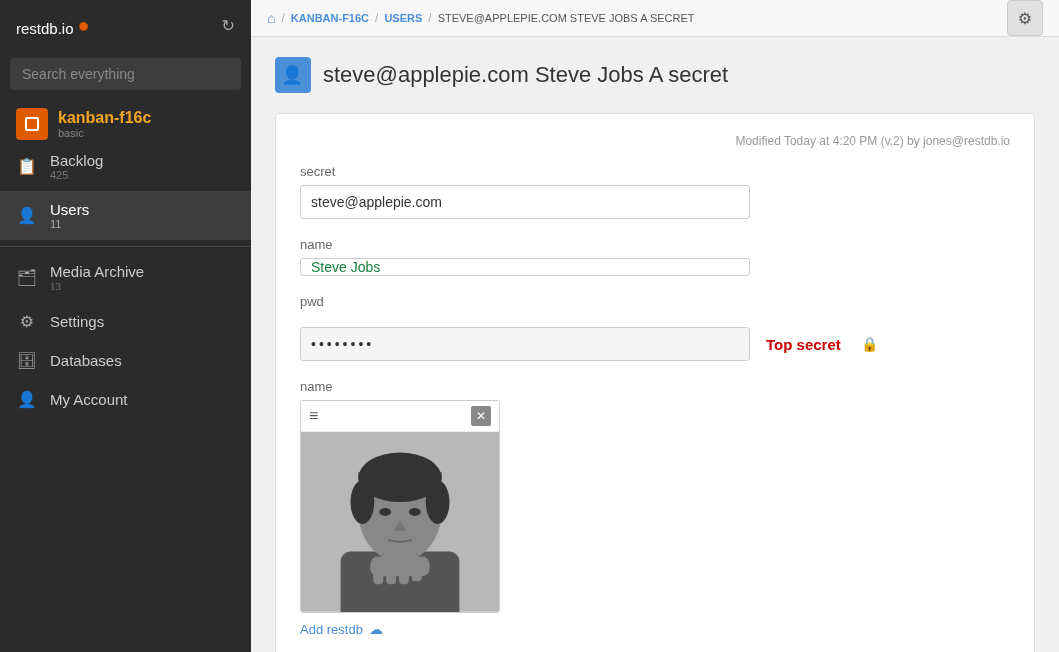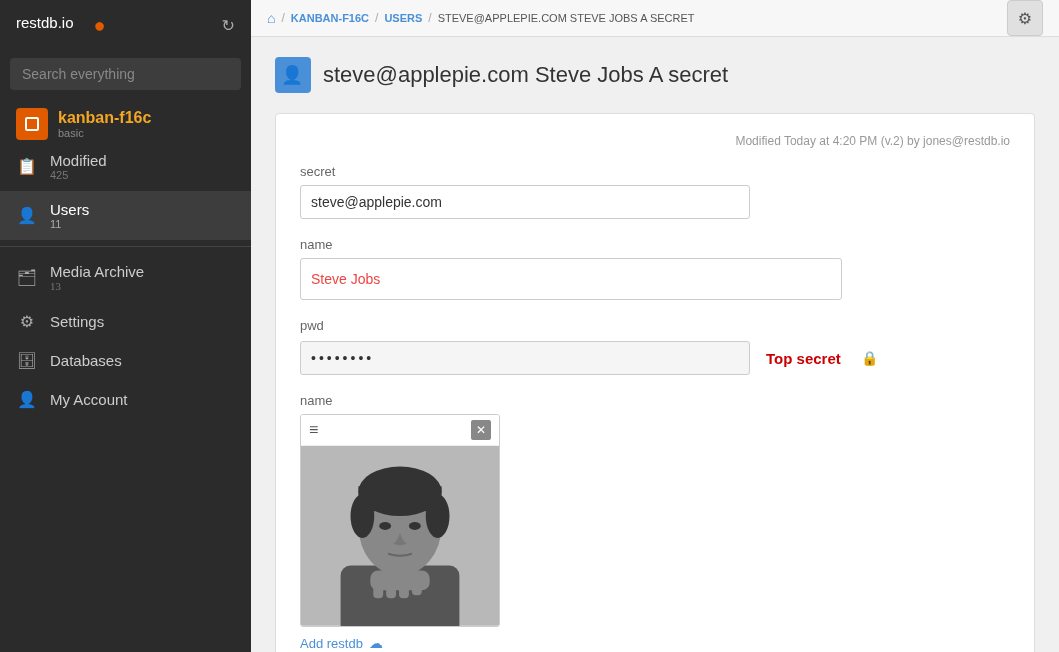--- a/index.html
+++ b/index.html
@@ -67,21 +67,21 @@
     #content {
       padding: 20px 24px;
     }
   </style>
 </head>
 <body>
 
 <div id="sidebar">
 
   <div id="sidebar-header">
-    <div style="display:flex;align-items:flex-start;gap:18px;">
+    <div style="display:flex;align-items:flex-end;gap:2px;">
       <span style="color:#fff;font-size:15px;font-weight:500;">restdb.io</span>
       <span style="color:#e05a00;font-size:20px;margin-left:2px;">●</span>
     </div>
     <span style="color:#aaa;font-size:16px;cursor:pointer;">↻</span>
   </div>
 
   <div id="search-box" style="padding:8px 10px;">
     <input id="search-input" type="text" style="width: 100%; padding: 8px 12px; border-radius: 4px; border: none; background: rgb(61, 61, 61); color: rgb(204, 204, 204); font-size: 14px; outline: none;" placeholder="Search everything">
   </div>
 
@@ -91,21 +91,21 @@
     </div>
     <div>
       <div style="color:#f5a623;font-size:16px;font-weight:bold;">kanban-f16c</div>
       <div style="color:#888;font-size:11px;">basic</div>
     </div>
   </div>
 
   <div style="display:flex;align-items:center;gap:12px;padding:10px 16px;cursor:pointer;color:#ccc;font-size:15px;">
     <span style="color:#aaa;font-size:16px;width:22px;text-align:center;">📋</span>
     <div>
-      <div style="color:#ccc;font-size:15px;">Modified</div>
+      <div style="color:#ccc;font-size:15px;">Backlog</div>
       <div style="font-size:11px;color:#777;">425</div>
     </div>
   </div>
 
   <div style="display:flex;align-items:center;gap:12px;padding:10px 16px;cursor:pointer;background:#3d3d3d;color:#fff;font-size:15px;">
     <span style="color:#fff;font-size:16px;width:22px;text-align:center;">👤</span>
     <div>
       <div style="color:#fff;font-size:15px;">Users</div>
       <div style="font-size:11px;color:#aaa;">11</div>
     </div>
@@ -168,25 +168,25 @@
 
       <div style="text-align:right;font-size:12px;color:#999;margin-bottom:16px;">Modified Today at 4:20 PM (v.2) by jones@restdb.io</div>
 
       <div style="margin-bottom:18px;">
         <div style="font-size:13px;color:#666;margin-bottom:6px;">secret</div>
         <input type="text" value="steve@applepie.com" style="width: 450px; padding: 8px 10px; border: 1px solid rgb(204, 204, 204); border-radius: 3px; font-size: 14px; color: rgb(51, 51, 51); background: rgb(255, 255, 255); outline: none;">
       </div>
 
       <div style="margin-bottom:18px;">
         <div style="font-size:13px;color:#666;margin-bottom:6px;">name</div>
-        <input type="text" value="Steve Jobs" style="width: 542px; padding: 12px 10px; border: 1px solid rgb(204, 204, 204); border-radius: 3px; font-size: 14px; color: #ef4444; background: rgb(255, 255, 255); outline: none;">
-      </div>
-
-      <div style="margin-bottom:18px;">
-        <div style="font-size:13px;color:#666;margin-bottom:8px;">pwd</div>
+        <input type="text" value="Steve Jobs" style="width: 450px; padding: 0 10px; border: 1px solid rgb(204, 204, 204); border-radius: 3px; font-size: 14px; color: #15803d; background: rgb(255, 255, 255); outline: none;">
+      </div>
+
+      <div style="margin-bottom:18px;">
+        <div style="font-size:13px;color:#666;margin-bottom:18px;">pwd</div>
         <div style="display:flex;align-items:center;gap:16px;">
           <input type="password" value="password" style="width: 450px; padding: 8px 10px; border: 1px solid rgb(204, 204, 204); border-radius: 3px; font-size: 14px; color: rgb(51, 51, 51); background: rgb(245, 245, 245); outline: none; letter-spacing: 3px;">
           <div style="color:#cc0000;font-size:15px;font-weight:600;display:flex;align-items:center;gap:21px;">
             <span>Top secret</span>
             <span style="font-size:14px;">🔒</span>
           </div>
         </div>
       </div>
 
       <div style="margin-bottom:18px;">

